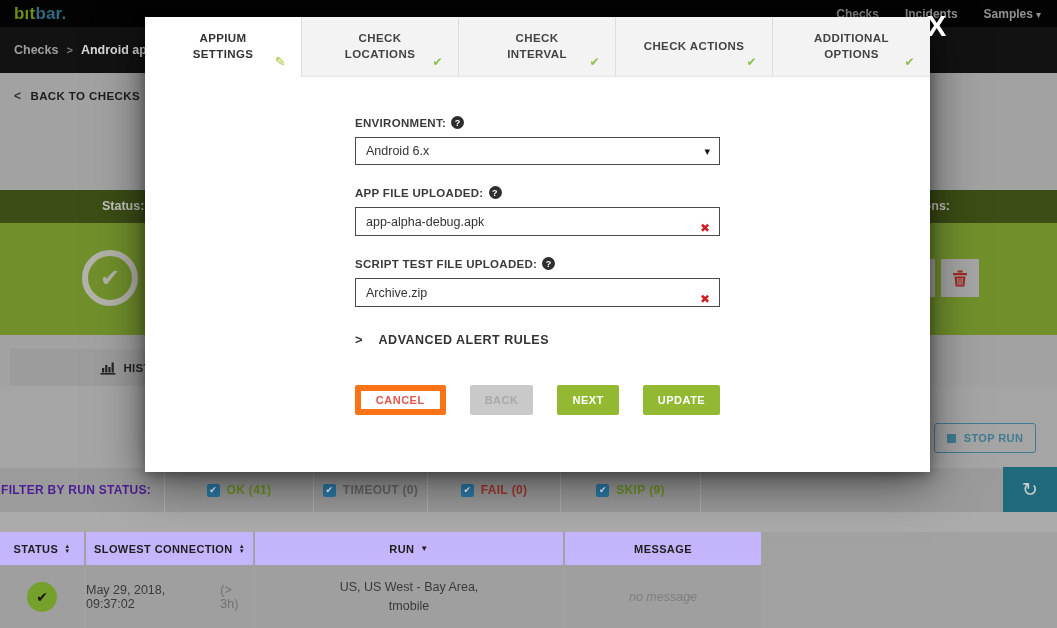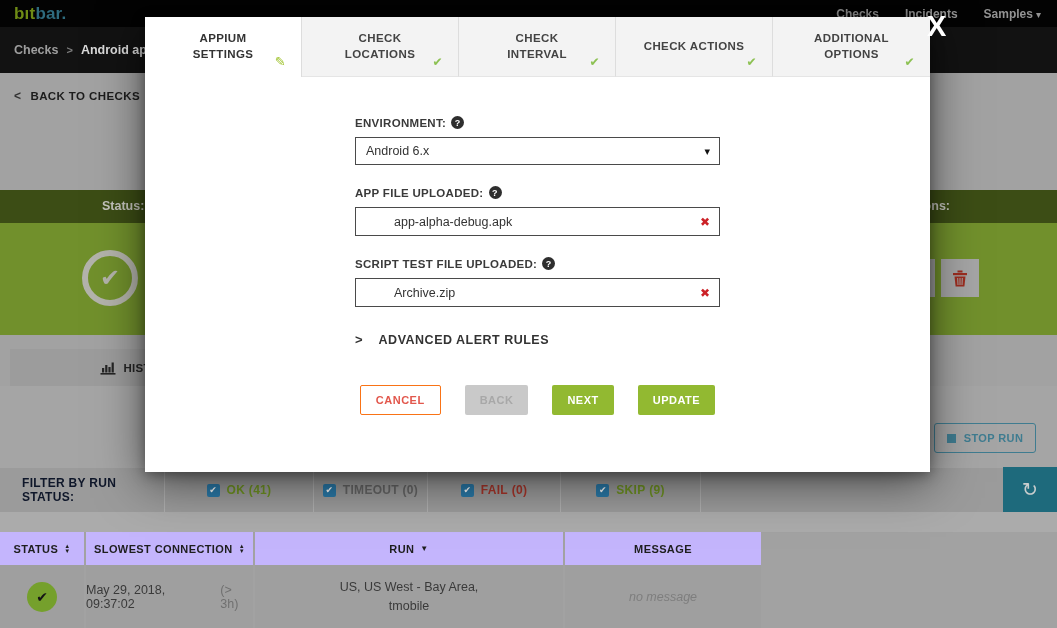--- a/index.html
+++ b/index.html
@@ -38,21 +38,21 @@
 
   .historical-tab { position:absolute; left:10px; top:349px; width:310px; height:37px; background:#9c9c9c; display:flex; align-items:center; justify-content:center; gap:8px; color:#252525; font-size:11.5px; font-weight:bold; letter-spacing:.3px; cursor:pointer; }
 
   .lower-panel { position:absolute; left:0; top:386px; width:1057px; height:82px; background:#a5a5a5; }
 
   .stop-run { position:absolute; left:934px; top:423px; width:102px; height:30px; border:1px solid #3f7c90; border-radius:3px; display:flex; align-items:center; justify-content:center; gap:8px; color:#3f7c90; font-size:11px; font-weight:bold; letter-spacing:.4px; cursor:pointer; }
   .stop-square { width:9px; height:9px; background:#3f7c90; }
 
   
   .filter-row { position:absolute; left:0; top:468px; width:1057px; height:44px; background:#9b9b9b; display:flex; align-items:stretch; }
-  .filter-label { width:164px; display:flex; align-items:center; padding-left:22px; color:#0f172a; font-size:12px; font-weight:bold; letter-spacing:.3px; }
+  .filter-label { width:164px; display:flex; align-items:center; padding-left:1px; color:#4c1d95; font-size:12px; font-weight:bold; letter-spacing:.3px; }
   .filter-cell { display:flex; align-items:center; justify-content:center; gap:7px; border-left:1px solid #aeaeae; cursor:pointer; }
   .fc-ok{width:149px;} .fc-timeout{width:114px;} .fc-fail{width:133px;} .fc-skip{width:140px;}
   .filter-fill { flex:1; border-left:1px solid #aeaeae; }
   .cbx { width:13px; height:13px; background:#2a79a8; border-radius:2px; color:#fff; font-size:9px; line-height:13px; text-align:center; flex:0 0 auto; }
   .f-txt { font-size:12px; font-weight:bold; letter-spacing:.3px; }
   .c-ok,.c-skip { color:#6e9222; }
   .c-timeout { color:#666666; }
   .c-fail { color:#a8352a; }
 
   .refresh-btn { position:absolute; left:1003px; top:467px; width:54px; height:45px; background:#1e6a7c; display:flex; align-items:center; justify-content:center; color:#c9cdcd; font-size:19px; cursor:pointer; }
@@ -81,31 +81,31 @@
   .tab-ico { position:absolute; right:15px; bottom:6px; font-size:12px; font-weight:normal; }
   .ico-check { color:#8cc152; }
   .ico-pencil { color:#9bc025; font-size:13px; }
 
   .mbody { width:365px; margin:0 auto; }
   .flabel { margin-top:39px; display:flex; align-items:center; gap:5px; color:#3a3a3a; font-size:11.5px; font-weight:bold; letter-spacing:.3px; }
   .flabel.tight { margin-top:21px; }
   .help { width:13px; height:13px; border-radius:50%; background:#2e2e2e; color:#fff; font-size:9px; font-weight:bold; display:inline-flex; align-items:center; justify-content:center; cursor:pointer; }
   .select { margin-top:8px; height:28px; border:1px solid #4a4a4a; display:flex; align-items:center; padding:0 10px; font-size:12.5px; color:#333; cursor:pointer; position:relative; }
   .select .caret { position:absolute; right:9px; font-size:11px; color:#111; }
-  .filebox { margin-top:8px; height:29px; border:1px solid #4a4a4a; position:relative; display:flex; align-items:center;padding-left:28px; }
+  .filebox { margin-top:8px; height:29px; border:1px solid #4a4a4a; position:relative; display:flex; align-items:flex-end; }
   .filebox input { border:none; outline:none; width:100%; height:100%; padding:0 28px 0 10px; font-size:12.5px; color:#333; font-family:inherit; background:transparent; }
   .filebox .xdel { position:absolute; right:9px; color:#cc2127; font-size:12px; font-weight:bold; cursor:pointer; }
 
   .advanced { margin-top:25px; display:flex; align-items:center; gap:16px; cursor:pointer; }
   .advanced .chev { font-size:13px; font-weight:bold; color:#333; }
   .advanced .alabel { font-size:12.5px; font-weight:bold; letter-spacing:.5px; color:#333; }
 
   .btnrow { margin-top:38px; display:flex; justify-content:center; gap:24px; }
   .btn { height:30px; padding:0 15px; border:none; border-radius:2px; font-family:inherit; font-size:11px; font-weight:bold; letter-spacing:.5px; cursor:pointer; }
-  .btn-cancel { background:#fff; border:1px solid #f97316; color:#e2574c; }
+  .btn-cancel { background:#fff; border:6px solid #f97316; color:#e2574c; }
   .btn-back { background:#c9c9c9; color:#a8a8a8; }
   .btn-next, .btn-update { background:#92b931; color:#fff; }
 
   .close-x { position:absolute; left:927px; top:12px; color:#fff; font-size:29px; font-weight:bold; cursor:pointer; z-index:10; line-height:1; }
 </style>
 </head>
 <body>
 
 <div class="screen">
 

